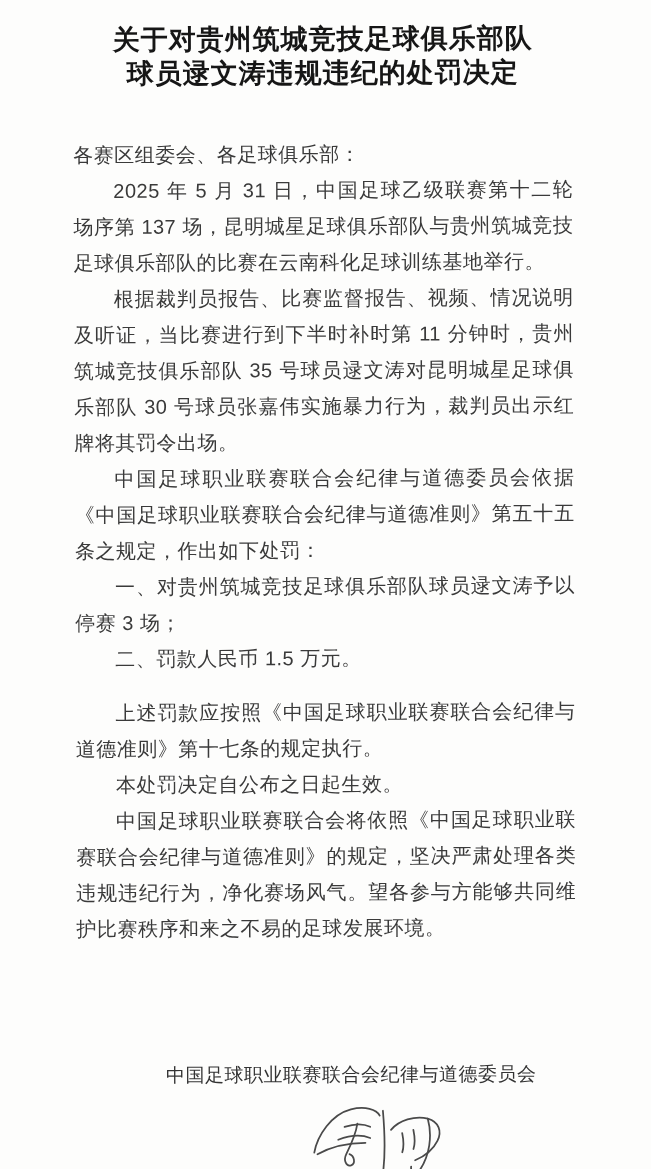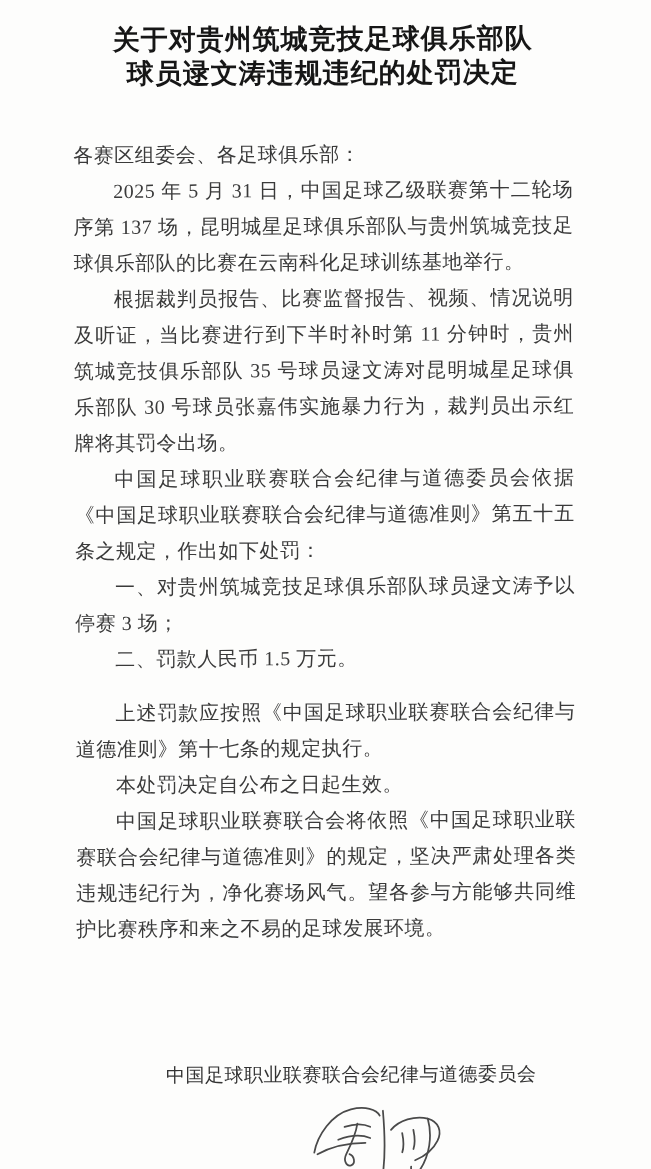--- a/index.html
+++ b/index.html
@@ -7,21 +7,21 @@
     padding: 0;
     background: #ffffff;
   }
   .page {
     position: relative;
     width: 651px;
     height: 1169px;
     box-sizing: border-box;
     background: #fdfdfc;
     overflow: hidden;
-    font-family: Liberation Serif, serif;
+    font-family: Liberation Sans, sans-serif;
     color: #3a3a3a;
   }
   .content {
     box-sizing: border-box;
     width: 651px;
     height: 1169px;
     padding: 20px 76px 0 75px;
     transform: rotate(-0.25deg);
   }
   .doc-title {

